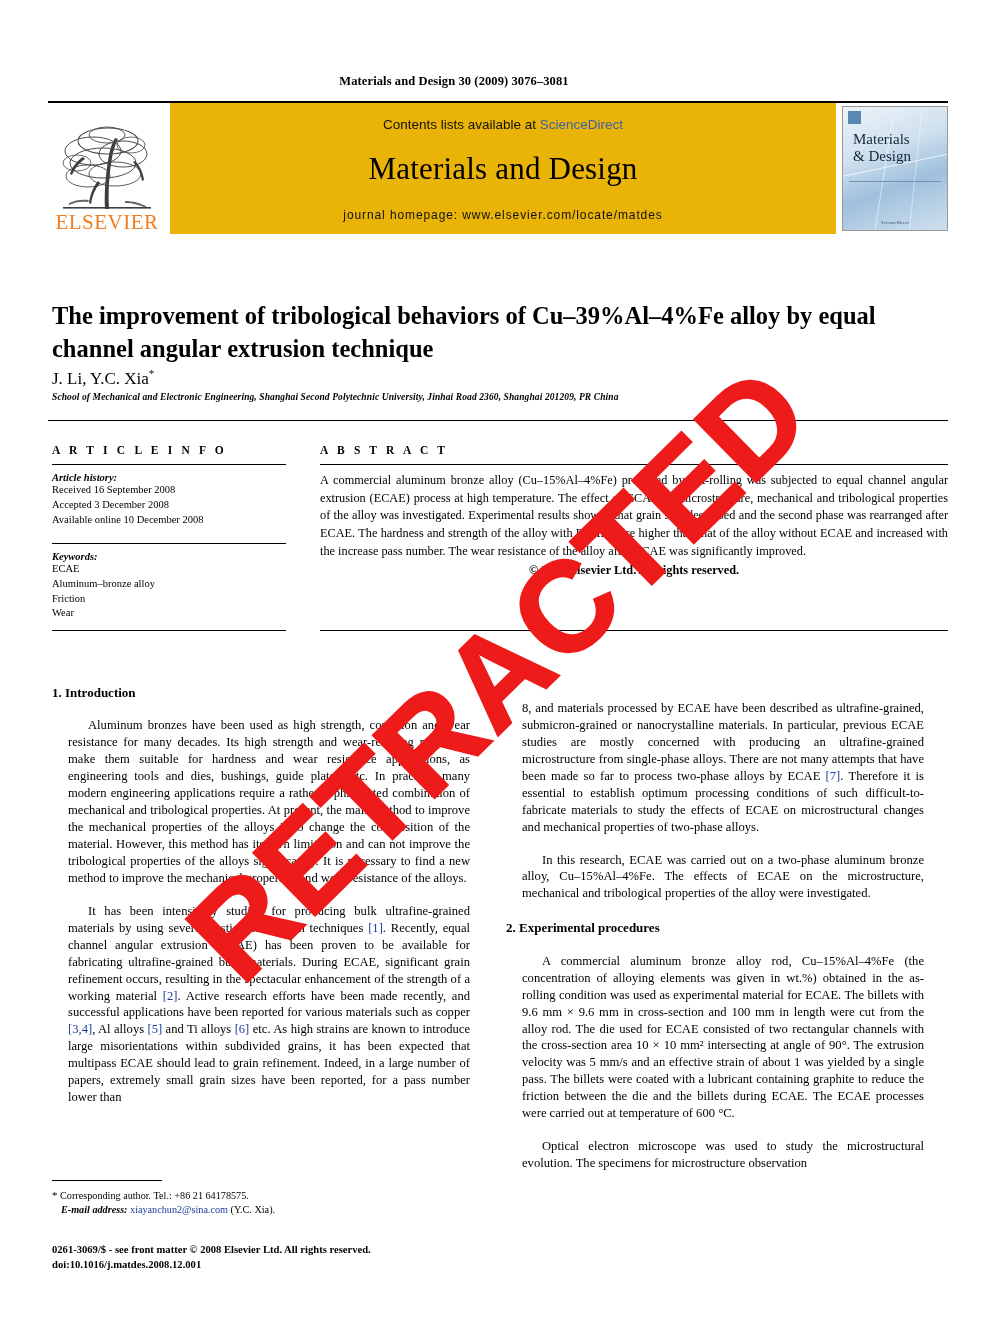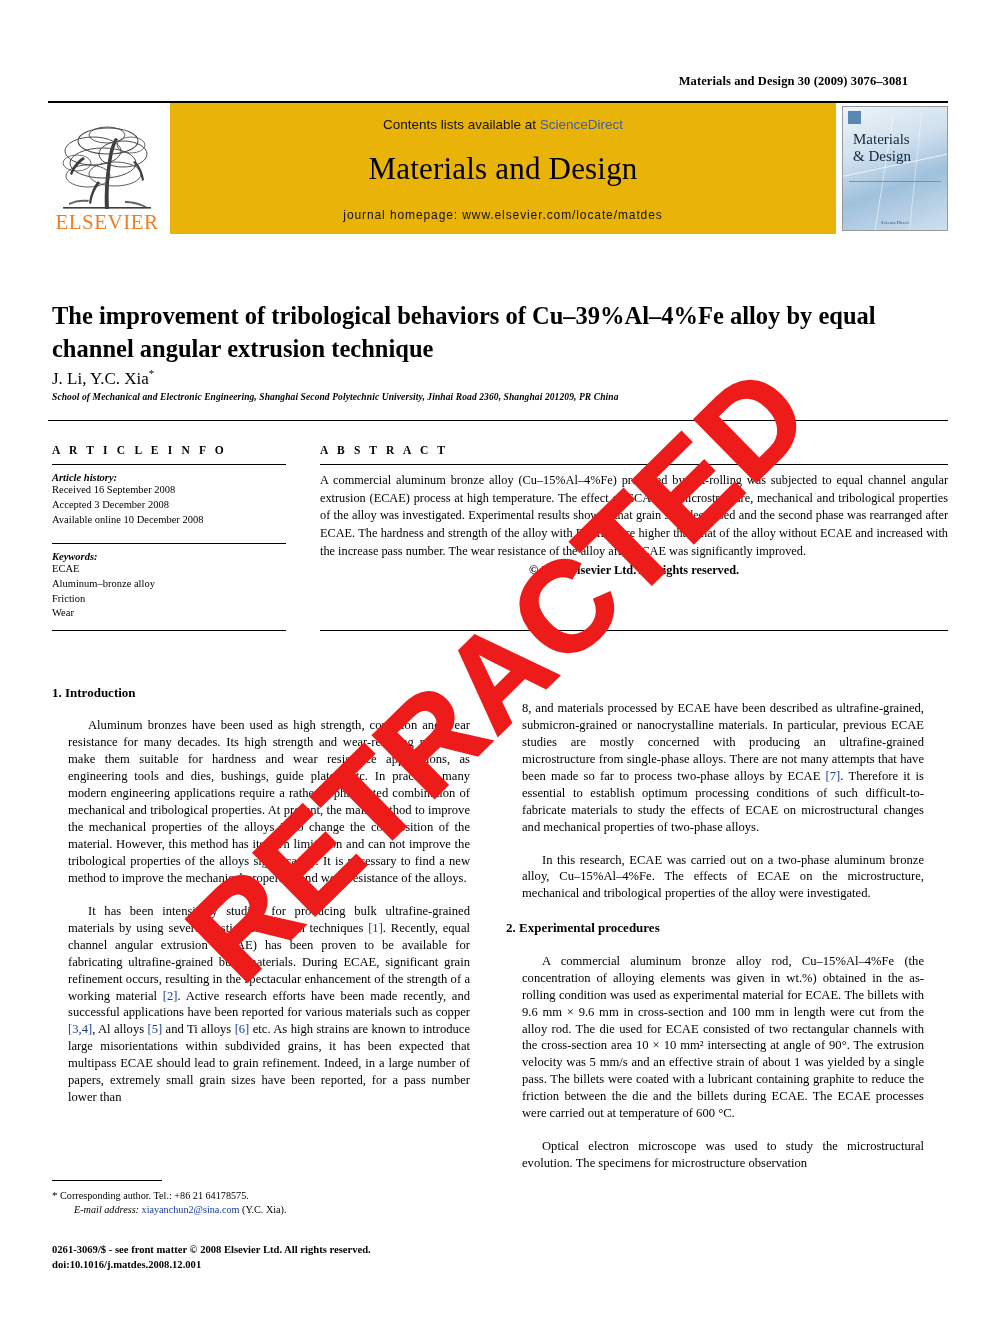--- a/index.html
+++ b/index.html
@@ -20,21 +20,21 @@
     left: 0; top: 0;
     width: 992px;
     height: 1323px;
   }
 
   
   .running-head {
     position: absolute;
     left: 0; top: 74px;
     width: 908px;
-    text-align: right;
+    text-align: center;
     font-size: 12.5px;
     font-weight: bold;
     letter-spacing: 0.1px;
   }
 
   
   .banner {
     position: absolute;
     left: 48px; top: 101px;
     width: 900px;
@@ -293,21 +293,21 @@
     border-top: 1px solid #000;
   }
   .footnote {
     position: absolute;
     left: 52px; top: 1188px;
     width: 440px;
     font-size: 10.2px;
     line-height: 1.38;
   }
   .footnote .star { font-size: 11px; }
-  .footnote .ital { font-style: italic; font-weight: normal; margin-left: 13px; }
+  .footnote .ital { font-style: italic; font-weight: bold; }
   .mail { color: #1a3a9e; }
   .imprint {
     position: absolute;
     left: 52px; top: 1243px;
     width: 440px;
     font-size: 10.6px;
     line-height: 1.4;
     font-weight: bold;
   }
 

